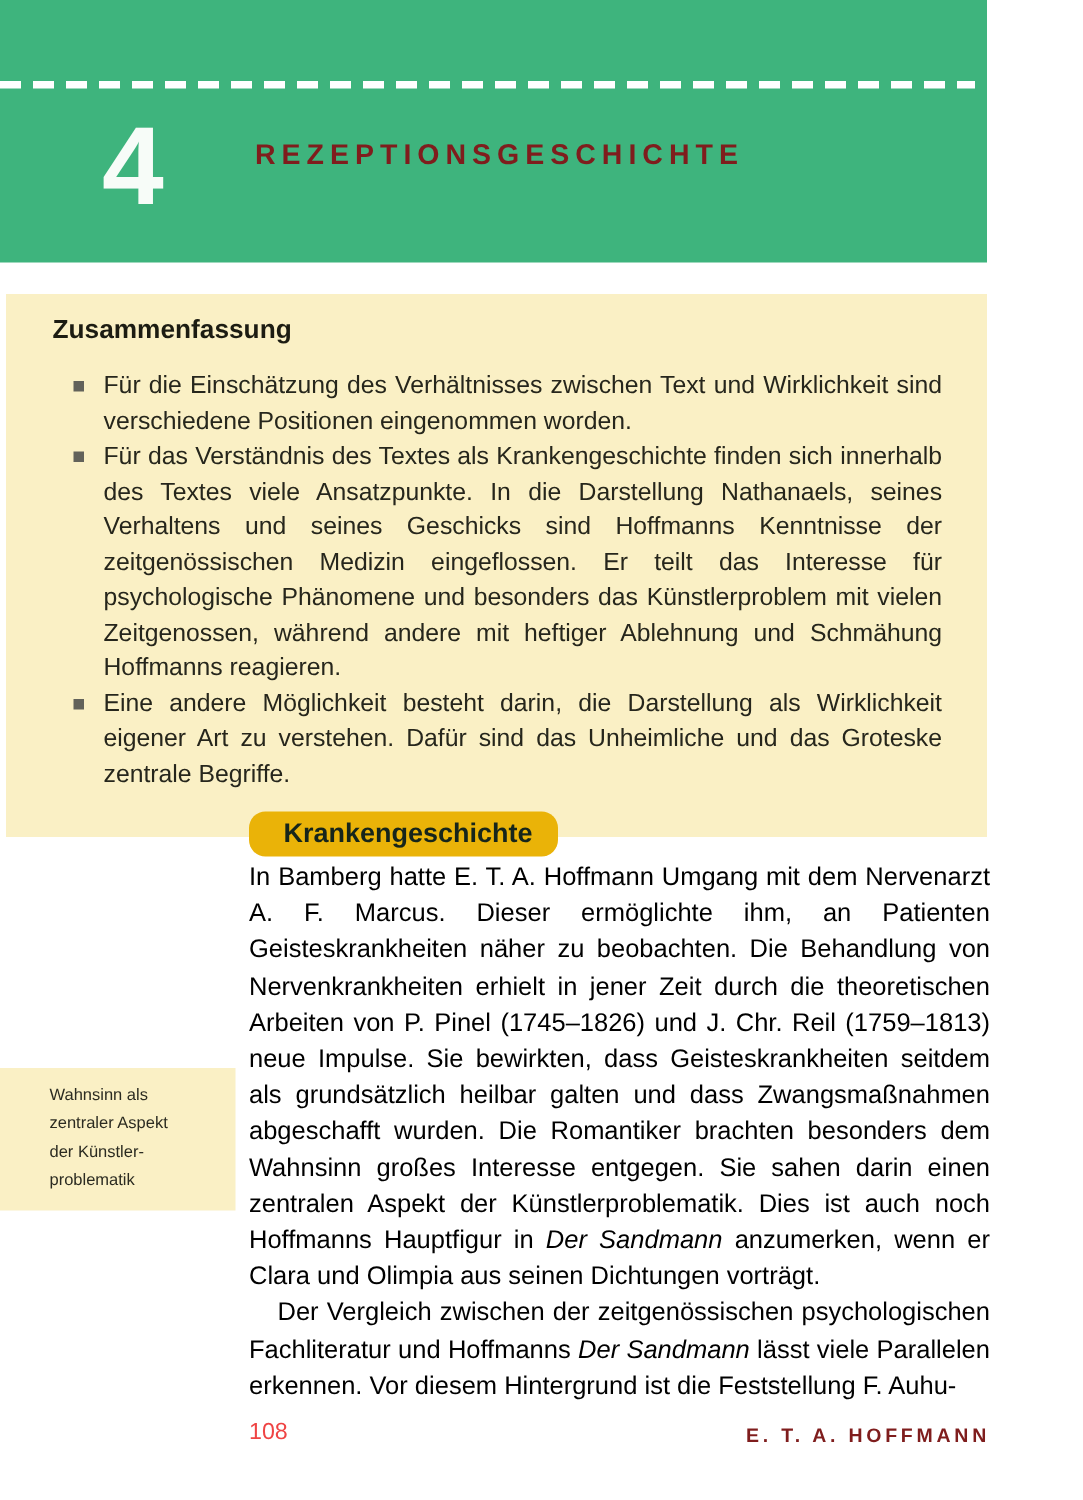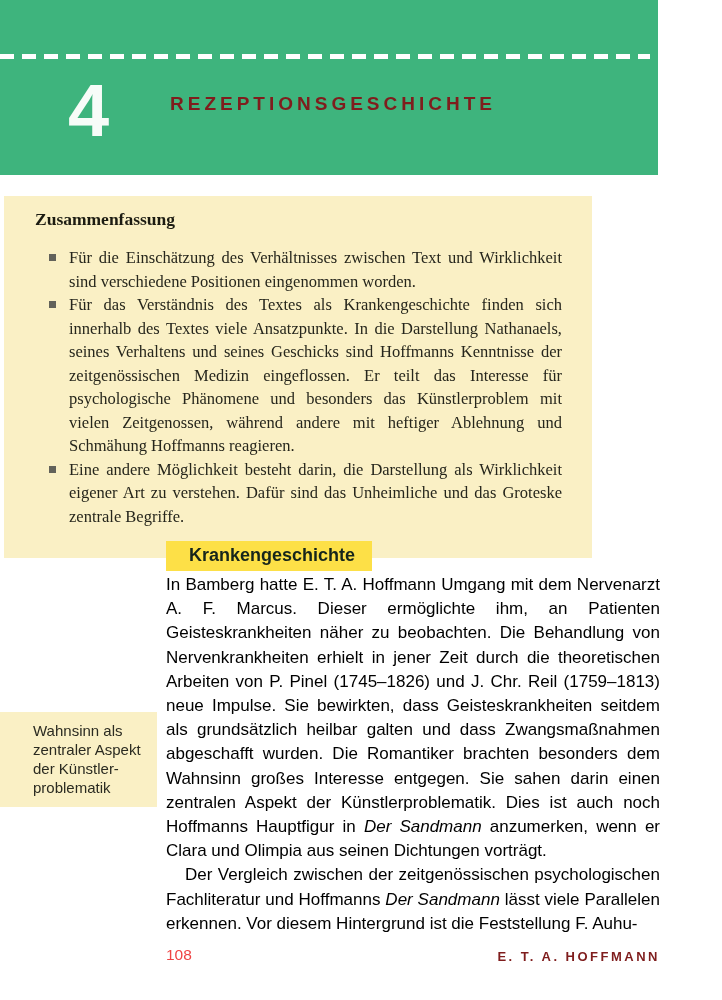--- a/index.html
+++ b/index.html
@@ -41,25 +41,24 @@
     color: #7f1d1d;
     font-size: 19px;
     font-weight: bold;
     letter-spacing: 4px;
   }
 
   
   .summary-box {
     position: absolute;
     left: 4px; top: 196px;
-    width: 588px;
+    width: 654px;
     background: #faf0c5;
     padding: 13px 18px 18px 31px;
     color: #26261c;
-    font-family: Liberation Serif, serif;
   }
   .summary-title {
     font-size: 17.5px;
     font-weight: bold;
     color: #1c1c12;
     margin: 0 0 16px 0;
   }
   .summary-list { margin: 12px; padding: 0; list-style: none; }
   .summary-list li {
     position: relative;
@@ -77,46 +76,47 @@
   }
 
   
   .main-col {
     position: absolute;
     left: 166px; top: 541px;
     width: 494px;
   }
   .section-heading {
     display: inline-block;
-    background: #fde047;
+    background: #eab308;
     color: #16251b;
     font-size: 18px;
     font-weight: bold;
     padding: 4px 16px 5px 23px;
     margin: 0 0 2px 0;
     min-width: 206px;
+    border-radius: 11px;
   }
   .body-par {
     margin: 0;
     font-size: 17px;
     line-height: 24.2px;
     color: #000000;
     text-align: justify;
   }
   .body-par.indented { text-indent: 19px; }
   .body-par .it { font-style: italic; }
 
   
   .margin-note {
     position: absolute;
     left: 0;
     width: 157px;
     background: #faf0c5;
     color: #2b2b21;
-    font-size: 15px;
+    font-size: 11px;
     line-height: 19px;
     padding: 9px 6px 10px 33px;
     white-space: pre-line;
   }
   .margin-note.note-1 { top: 712px; }
   .margin-note.note-2 { top: 871px; }
 
   
   .footer-page-number {
     position: absolute;

